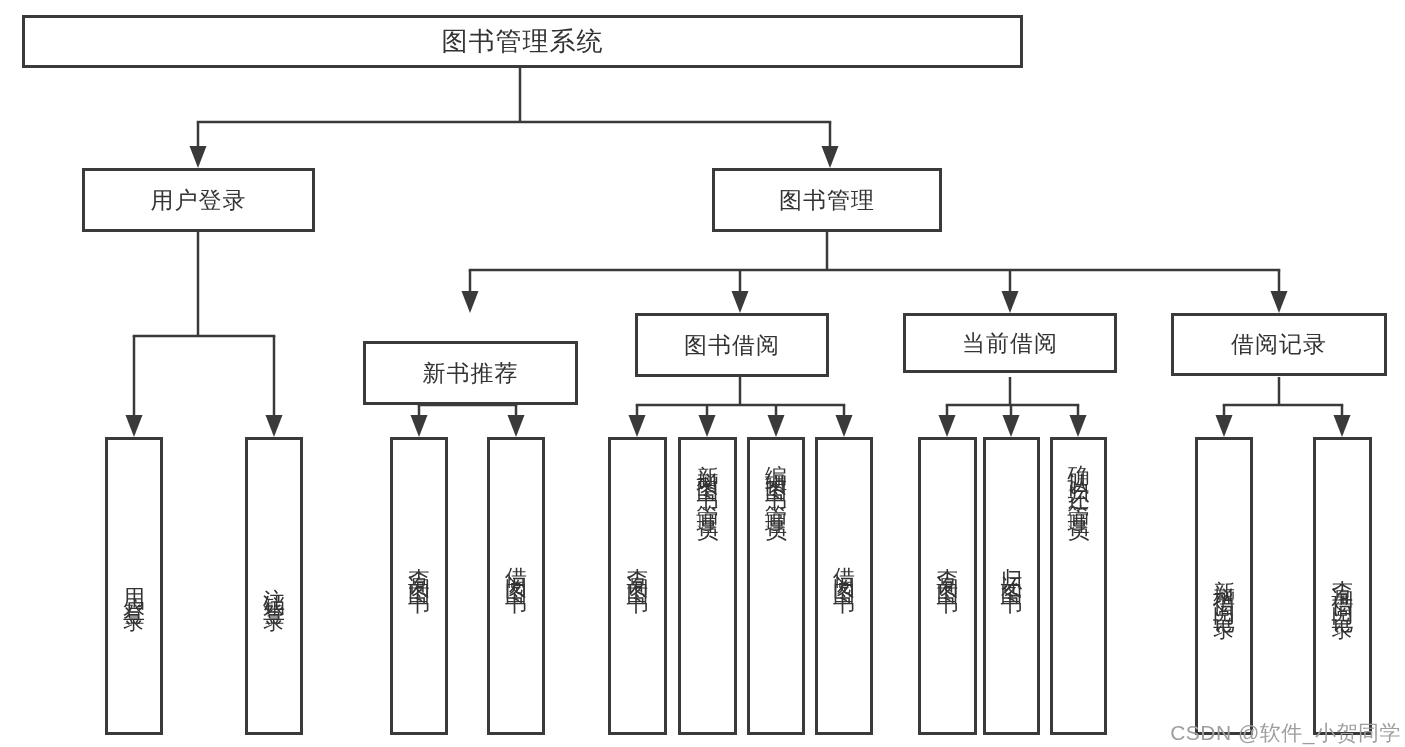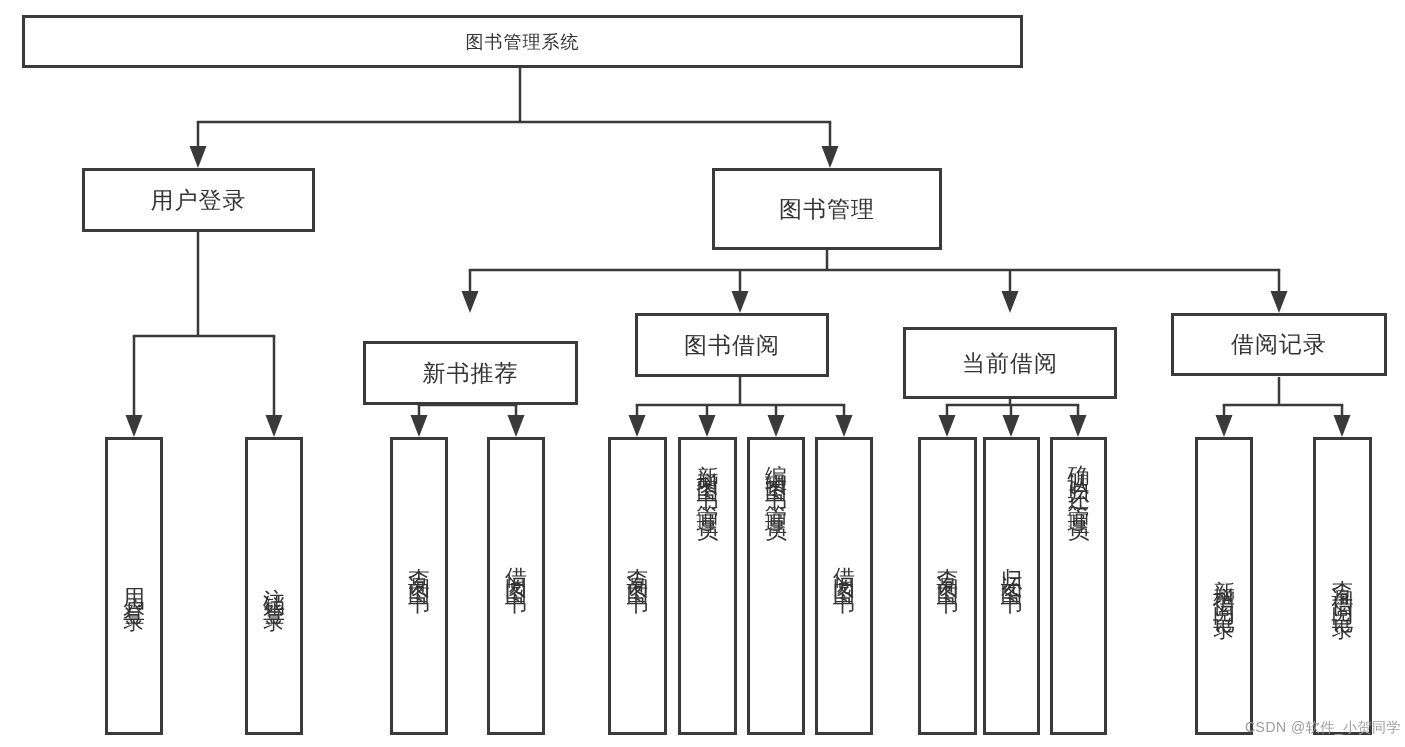--- a/index.html
+++ b/index.html
@@ -18,35 +18,35 @@
     position: absolute;
     box-sizing: border-box;
     border: 3px solid #3a3a3a;
     background: #ffffff;
     display: flex;
     align-items: center;
     justify-content: center;
     color: #333333;
   }
   .h-box { font-size: 23px; letter-spacing: 1px; }
-  .root-box { font-size: 18px; letter-spacing: 1px; justify-content: center; }
+  .root-box { font-size: 26px; letter-spacing: 1px; justify-content: center; }
   .v-box .v-label {
     writing-mode: vertical-rl;
     text-orientation: mixed;
     font-size: 22px;
     line-height: 1.1;
     letter-spacing: 8px;
     white-space: nowrap;
   }
   .v-box.shift-up { padding-bottom: 40px; }
   .v-box.fill-top { align-items: flex-start; padding-top: 7px; }
   #watermark {
     position: absolute;
     right: 4px; top: 719px;
-    font-size: 14px;
+    font-size: 21px;
     color: #9e9e9e;
     letter-spacing: 0.5px;
     z-index: 5;
   }
 </style>
 </head>
 <body>
 
 <svg id="connectors" viewBox="0 0 1405 747">
   <g fill="none" stroke="#3a3a3a" stroke-width="2.5">
@@ -110,31 +110,31 @@
   </g>
 </svg>
 
 <div class="box root-box" style="left:22px; top:15px; width:1001px; height:53px;">
   <span>图书管理系统</span>
 </div>
 
 <div class="box h-box" style="left:82px; top:168px; width:233px; height:64px;">
   <span>用户登录</span>
 </div>
-<div class="box h-box" style="left:712px; top:168px; width:230px; height:82px;">
+<div class="box h-box" style="left:712px; top:168px; width:230px; height:64px;">
   <span>图书管理</span>
 </div>
 
 <div class="box h-box" style="left:363px; top:313px; width:215px; height:64px;margin-top:28px;">
   <span>新书推荐</span>
 </div>
 <div class="box h-box" style="left:635px; top:313px; width:194px; height:64px;">
   <span>图书借阅</span>
 </div>
-<div class="box h-box" style="left:903px; top:327px; width:214px; height:72px;font-family:Liberation Serif, serif;">
+<div class="box h-box" style="left:903px; top:313px; width:214px; height:60px;font-family:Liberation Serif, serif;">
   <span>当前借阅</span>
 </div>
 <div class="box h-box" style="left:1171px; top:313px; width:216px; height:63px;">
   <span>借阅记录</span>
 </div>
 
 <div class="box v-box" style="left:105px; top:437px; width:58px; height:298px;">
   <span class="v-label">用户登录</span>
 </div>
 <div class="box v-box" style="left:245px; top:437px; width:58px; height:298px;">

